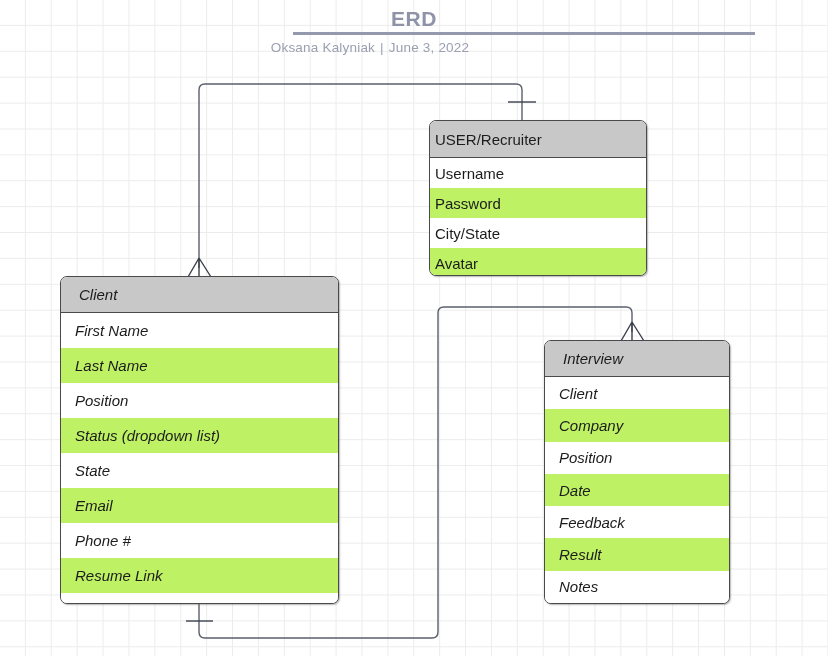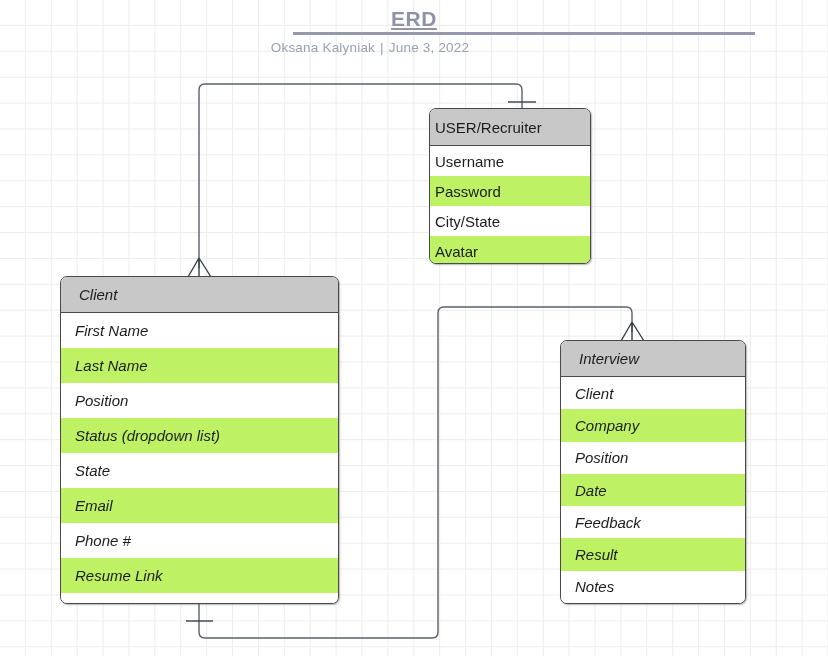--- a/index.html
+++ b/index.html
@@ -33,21 +33,20 @@
     text-align: center;
   }
   .doc-title {
     font-size: 21px;
     font-weight: bold;
     color: #8e93a8;
     letter-spacing: 0.5px;
     line-height: 30px;
     margin: 0;
     padding-top: 4px;
-    text-decoration: underline;
   }
   .title-rule {
     position: absolute;
     left: 293px;
     top: 32px;
     width: 462px;
     height: 3px;
     background: #9499ad;
   }
   .doc-subtitle {
@@ -97,38 +96,38 @@
     background: #bef264;
   }
   .italic .entity-header,
   .italic .entity-row {
     font-style: italic;
   }
 
   
   #ent-user {
     left: 429px;
-    top: 108px;
-    width: 162px;
+    top: 120px;
+    width: 218px;
     height: 156px;
   }
   #ent-user .entity-header { height: 37px; padding-left: 5px; }
   #ent-user .entity-row { height: 30px; padding-left: 5px; }
 
   #ent-client {
     left: 60px;
     top: 276px;
     width: 279px;
     height: 328px;
   }
   #ent-client .entity-header { height: 36px; }
   #ent-client .entity-row { height: 35px; }
 
   #ent-interview {
-    left: 560px;
+    left: 544px;
     top: 340px;
     width: 186px;
     height: 264px;
   }
   #ent-interview .entity-header { height: 36px; }
   #ent-interview .entity-row { height: 32.3px; }
 
   
   #connectors {
     position: absolute;

